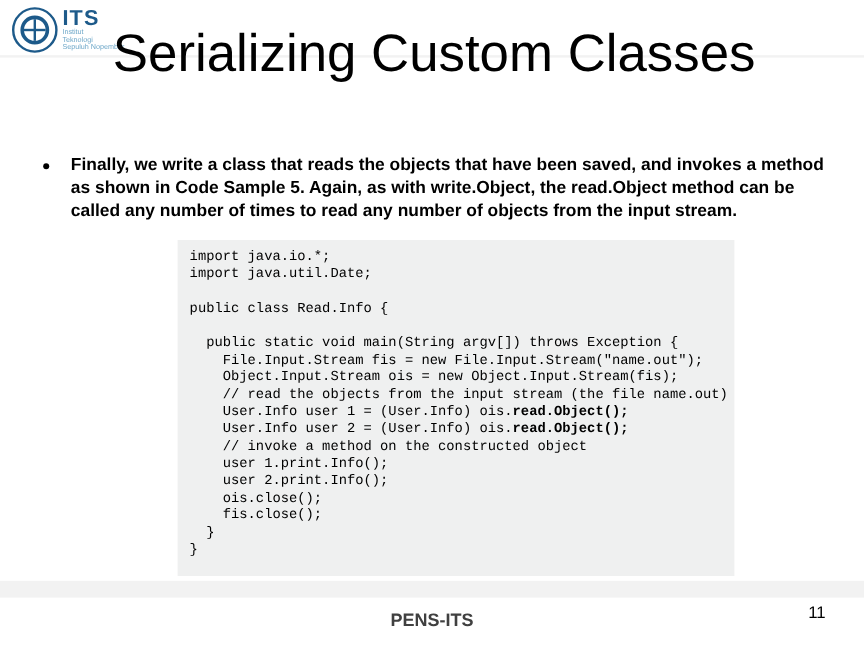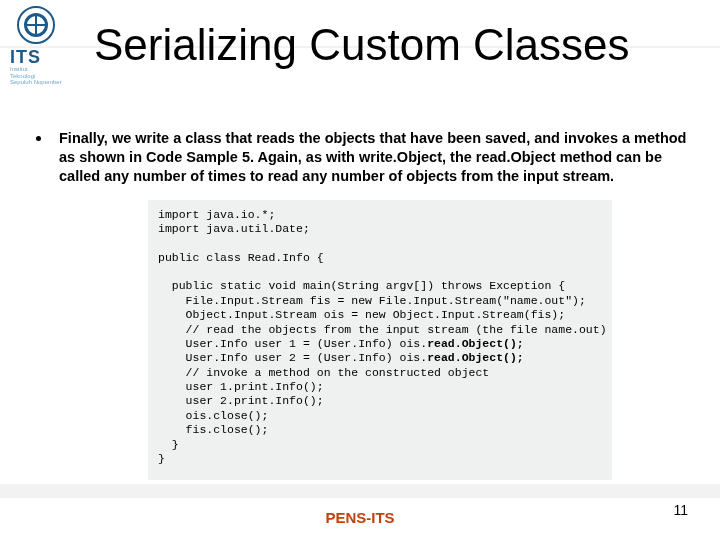--- a/index.html
+++ b/index.html
@@ -19,21 +19,20 @@
     height: 2px;
     background: #f2f2f2;
   }
   .logo {
     position: absolute;
     top: 6px;
     left: 10px;
     display: flex;
     align-items: center;
     gap: 4px;
-    flex-direction: column;
   }
   .logo-seal {
     width: 38px;
     height: 38px;
     border: 2px solid #1d5a8a;
     border-radius: 50%;
     display: flex;
     align-items: center;
     justify-content: center;
   }
@@ -137,21 +136,21 @@
     background: #f2f2f2;
   }
   .footer-label {
     position: absolute;
     bottom: 14px;
     left: 0;
     right: 0;
     text-align: center;
     font-weight: 700;
     font-size: 15px;
-    color: #c2410c;
+    color: #404040;
   }
   .page-num {
     position: absolute;
     bottom: 22px;
     right: 32px;
     font-size: 14px;
     color: #000;
   }
 </style>
 </head>

